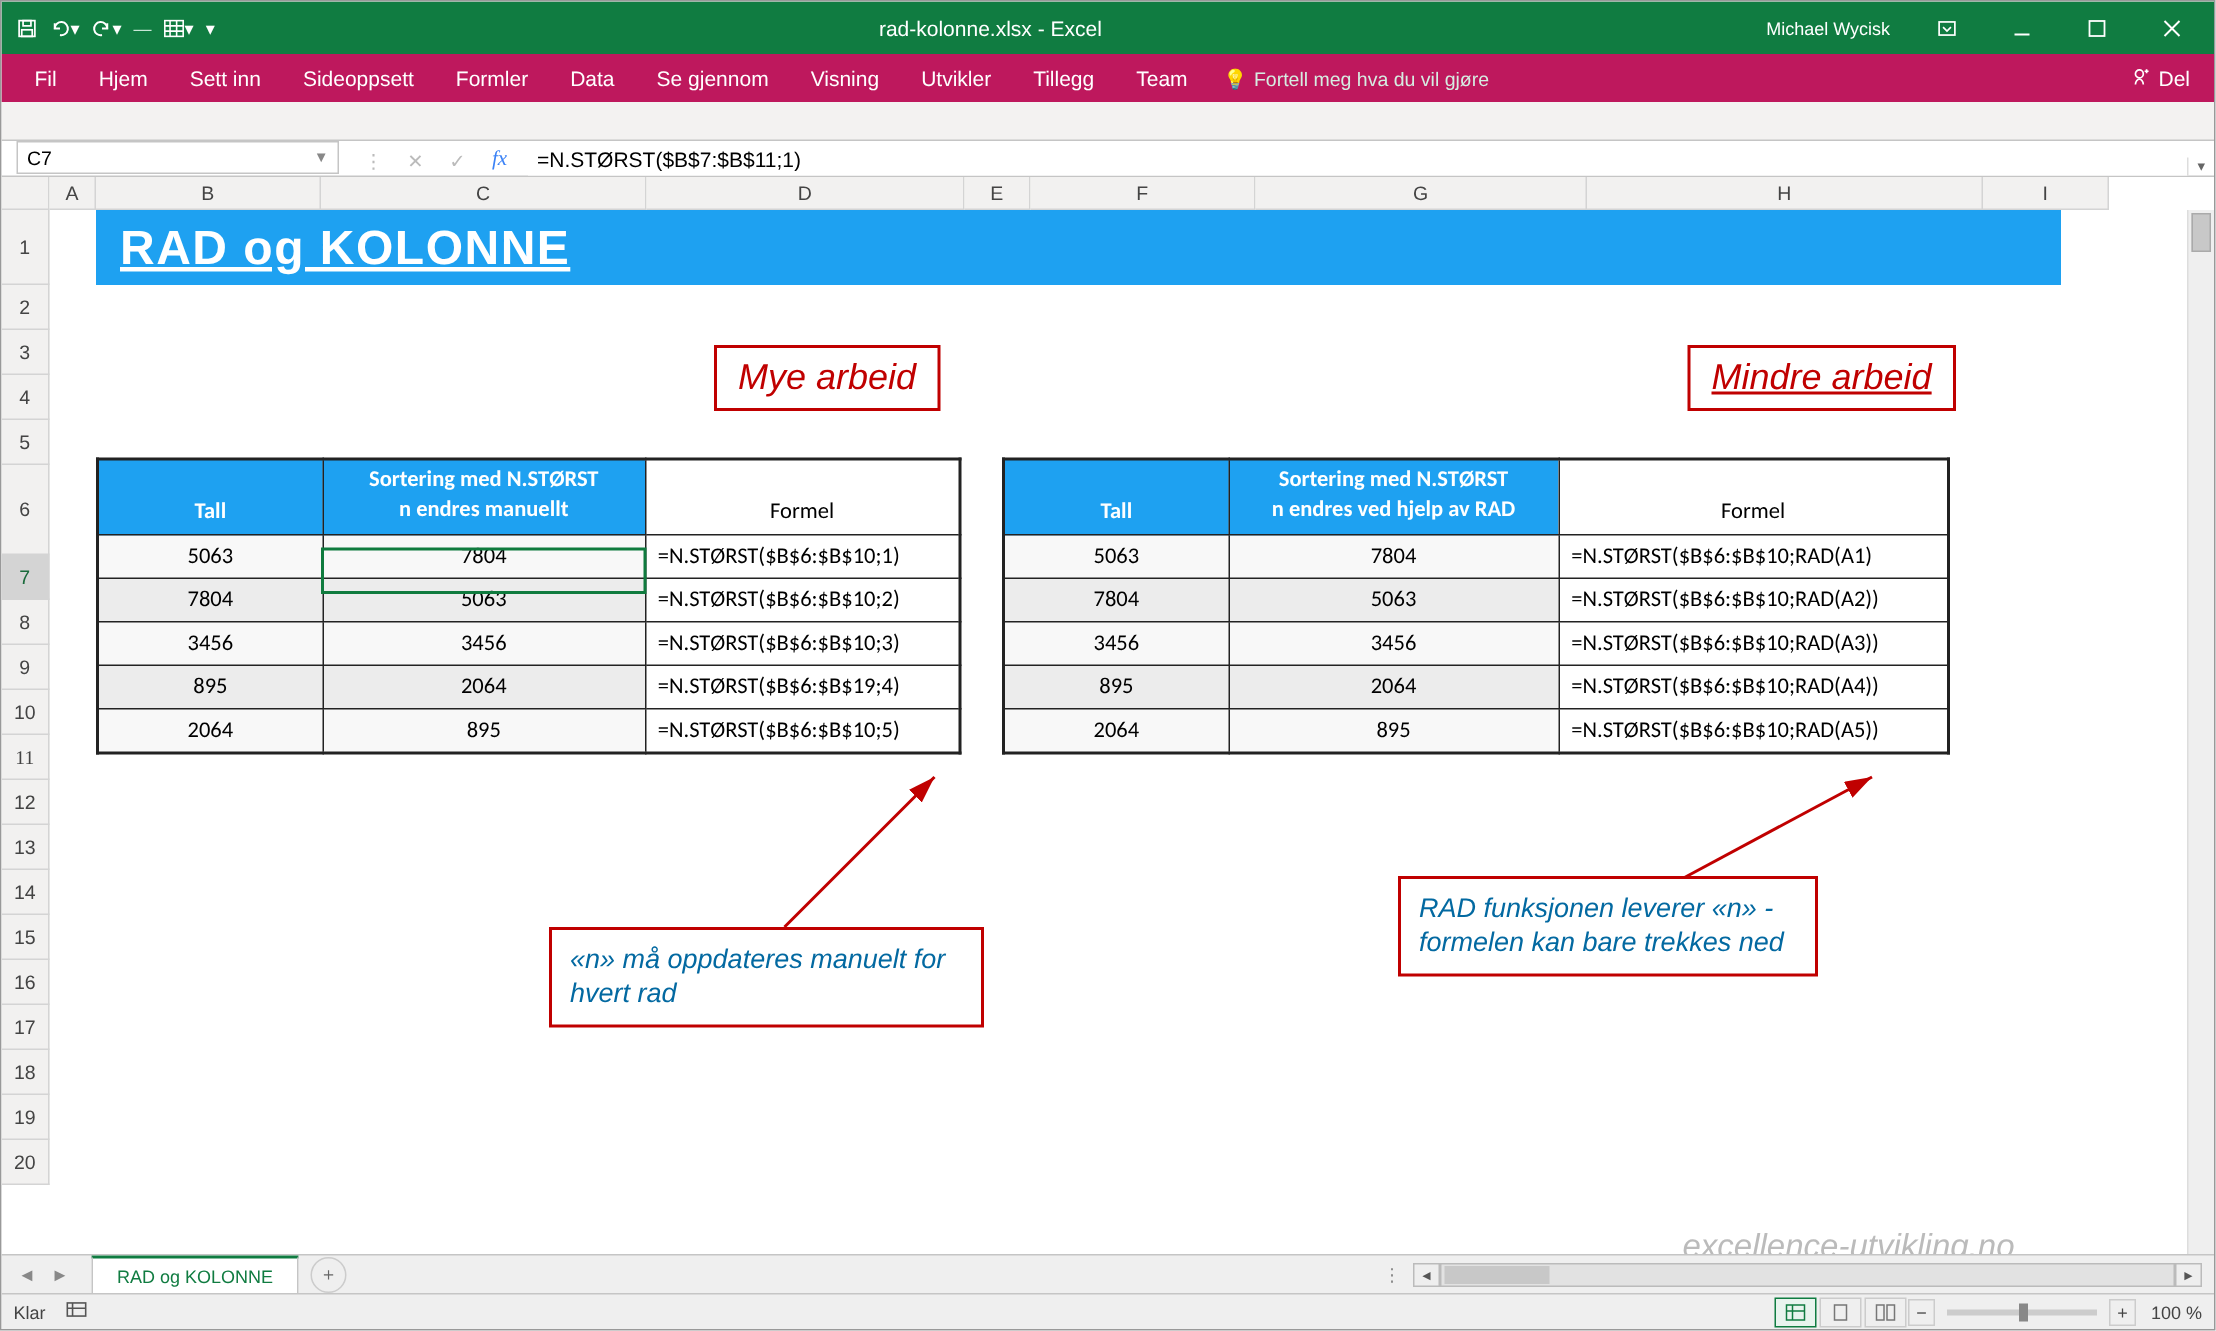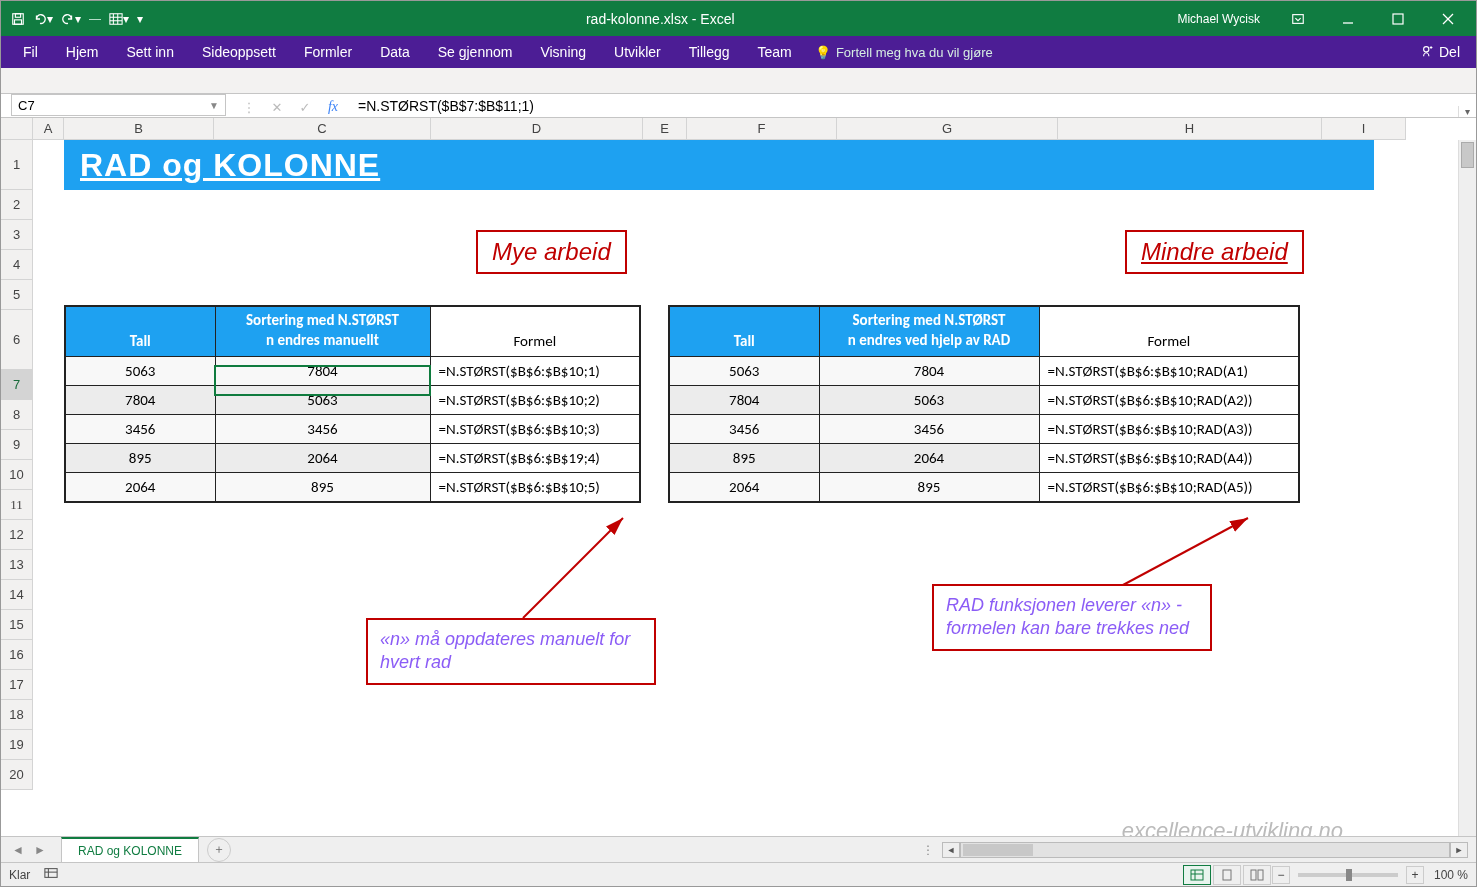--- a/index.html
+++ b/index.html
@@ -24,21 +24,21 @@
   font-size: 12px;
 }
 .titlebar .quick-access { display: flex; align-items: center; gap: 8px; margin-left: 4px; }
 .titlebar .qa-item { display: flex; align-items: center; cursor: pointer; color: #fff; }
 .titlebar .title-center { flex: 1; text-align: center; font-size: 14px; }
 .titlebar .title-right { display: flex; align-items: center; gap: 6px; }
 .winbtn { width: 44px; height: 28px; display: flex; align-items: center; justify-content: center; cursor: pointer; }
 
 .ribbon-tabs {
   height: 32px;
-  background: #4c1d95;
+  background: #be185d;
   color: #fff;
   display: flex;
   align-items: center;
   font-size: 14px;
   padding-left: 8px;
 }
 .ribbon-tabs .tab { padding: 0 14px; height: 32px; display: flex; align-items: center; cursor: pointer; }
 .ribbon-tabs .tellme { margin-left: 10px; color: #d6ede2; font-size: 13px; display: flex; align-items: center; gap: 4px; }
 .ribbon-tabs .spacer { flex: 1; }
 .ribbon-tabs .share { padding: 0 16px; display: flex; align-items: center; gap: 4px; cursor: pointer; }
@@ -108,21 +108,21 @@
 .tbl1 col.c1{width:150px;} .tbl1 col.c2{width:215px;} .tbl1 col.c3{width:210px;}
 .tbl2 { left:635px; top:165px; }
 .tbl2 col.c1{width:150px;} .tbl2 col.c2{width:220px;} .tbl2 col.c3{width:260px;}
 
 
 .sel-cell { position:absolute; border:2px solid #0f7b3e; pointer-events:none; }
 
 
 .overlay-svg { position:absolute; left:0; top:0; width:1340px; height:730px; pointer-events:none; }
 
-.annot-box { position:absolute; border:2px solid #c00000; color:#8b5cf6; font-style:italic; font-size:18px; padding:8px 12px; background:#fff; line-height:1.3; }
+.annot-box { position:absolute; border:2px solid #c00000; color:#0369a1; font-style:italic; font-size:18px; padding:8px 12px; background:#fff; line-height:1.3; }
 
 .watermark { position:absolute; right:30px; bottom:26px; color:#bbb; font-size:22px; font-style:italic; font-family:"Segoe UI", sans-serif; }
 
 .vscroll { position:absolute; right:0; top:22px; bottom:0; width:18px; background:#efefef; border-left:1px solid #ddd; }
 .vscroll .thumb { position:absolute; left:2px; top:2px; right:2px; height:26px; background:#c8c8c8; border:1px solid #aaa; }
 
 .sheet-tabs {
   height: 26px; background:#efefef; border-top:1px solid #c5c5c5;
   display:flex; align-items:center; font-size:12px;
 }

